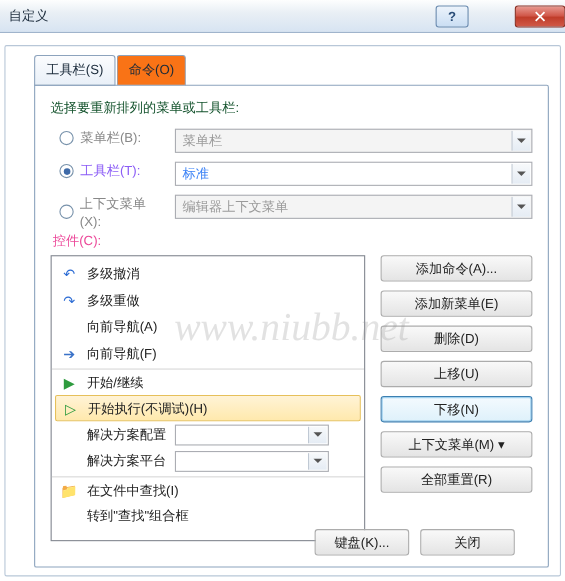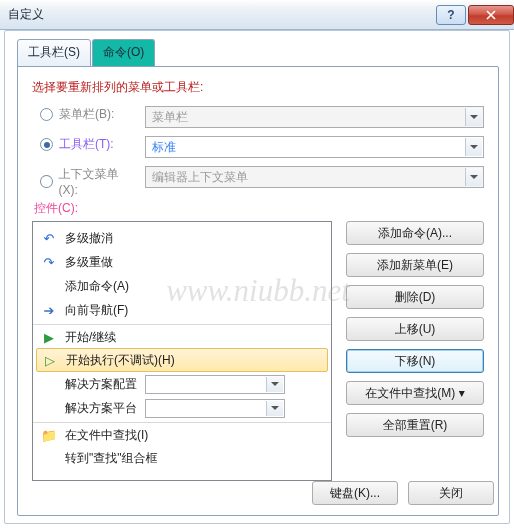--- a/index.html
+++ b/index.html
@@ -1,34 +1,34 @@
 <!DOCTYPE html>
 <html><head>
 <meta charset="utf-8">
 <style>
 * { box-sizing: border-box; font-family: "Microsoft YaHei", "Segoe UI", Tahoma, sans-serif; font-size: 12px; margin: 0; padding: 0; }
 body { background: #fff; width: 514px; height: 528px; overflow: hidden; }
 
 
-.titlebar { height: 30px; background: linear-gradient(#fdfefe,#e9eff5 40%,#d7e4f2); display:flex; align-items:center; padding:0 0 0 8px; border-bottom:1px solid #a0b4cc; }
+.titlebar { height: 30px; background: linear-gradient(#fdfefe,#e9eff5 40%,#d7e4f2); display:flex; align-items:center; padding:0 0 0 8px; border-bottom:1px solid #a0b4cc;gap:40px; }
 .titlebar .title { flex:1; color:#1a2a3a; }
 .tb-btn { width:30px; height:20px; margin-left:2px; border:1px solid #6a8bb0; border-radius:3px; display:flex; align-items:center; justify-content:center; background:linear-gradient(#ecf3fb,#cadef3); }
 .tb-help { color:#2a4d78; font-weight:bold; }
 .tb-close { width:46px; background:linear-gradient(#e7988f,#d1594b 45%,#c03d2a 55%,#d05948); border-color:#8a2e22; }
 .tb-close svg { stroke:#fff; }
 
-.dialog { position:absolute; inset:30px 4px 4px 4px; background:#fff; border:1px solid #b8c7d8; border-radius:2px; padding:8px 10px 10px 12px; }
+.dialog { position:absolute; inset:30px 4px 4px 4px; background:#fff; border:1px solid #b8c7d8; border-radius:2px; padding:8px 10px 10px 26px;margin-top:11px; }
 
 
 .tabs { display:flex; gap:0; margin-bottom:-1px; }
 .tab { padding:4px 10px 5px; border:1px solid #8ca3bd; background:linear-gradient(#fbfcfe,#e9f0f8); border-radius:3px 3px 0 0; margin-right:1px; color:#1a2a3a; }
-.tab.active { background:#14b8a6; border-bottom:1px solid #fff; }
+.tab.active { background:#f97316; border-bottom:1px solid #fff; }
 .panel { border:1px solid #8ca3bd; padding:12px 14px 14px; border-radius:0 2px 2px 2px; height:calc(100% - 24px); position:relative; }
 
-.heading { margin-bottom:10px; color:#b91c1c; }
+.heading { margin-bottom:10px; color:#14532d; }
 
 .radio-row { display:flex; align-items:flex-start; gap:10px; margin:4px 0 6px 8px; height:24px; }
 .radio-row label.rlabel { width:95px; display:flex; align-items:center; gap:6px; color:#8b5cf6; }
 .radio-row label.rlabel.dim { color:#888; }
 .radio { width:13px; height:13px; border:1px solid #7892ab; border-radius:50%; display:inline-flex; align-items:center; justify-content:center; background:#fff; }
 .radio.checked::after { content:""; width:6px; height:6px; border-radius:50%; background:#3e6aa8; }
 .combo { flex:1; height:22px; border:1px solid #abadb3; background:#fff; display:flex; align-items:center; padding:0 4px 0 6px; position:relative; color:#3b82f6; }
 .combo.disabled { background:#f4f4f4; color:#9a9a9a; }
 .combo .arrow { position:absolute; right:1px; top:1px; bottom:1px; width:17px; background:linear-gradient(#f7f9fb,#e5ecf4); border-left:1px solid #c0c9d4; display:flex; align-items:center; justify-content:center; }
 .combo .arrow::after { content:""; border:4px solid transparent; border-top:4px solid #555; margin-top:3px; }
@@ -40,24 +40,24 @@
 .li { display:flex; align-items:center; height:24px; padding:0 6px 0 8px; gap:8px; color:#222; }
 .li .ic { width:16px; height:16px; display:flex; align-items:center; justify-content:center; font-size:13px; }
 .li.group { border-top:1px solid #d8d8d8; margin-top:2px; padding-top:2px; }
 .li.sel { background:linear-gradient(#fff3d6,#ffe9ad); border:1px solid #e6c05a; border-radius:2px; margin:0 3px; padding-left:5px; }
 .li .combo.small { flex:0 0 140px; height:19px; font-size:11px; }
 
 .btncol { display:flex; flex-direction:column; gap:8px; width:138px; }
 .btn { height:24px; border:1px solid #acacac; border-radius:3px; background:linear-gradient(#f9f9f9,#e4e4e4); color:#222; display:flex; align-items:center; justify-content:center; padding:0 6px; }
 .btn.focus { border:1px solid #3c7fb1; box-shadow:inset 0 0 0 1px #a2d2ef; background:linear-gradient(#f4fafe,#def1fb); }
 
-.footer { position:absolute; right:4px; bottom:10px; display:flex; gap:10px; }
+.footer { position:absolute; right:30px; bottom:10px; display:flex; gap:10px; }
 .footer .btn { width:86px; }
 
-.wm { position:absolute; top:50%; left:50%; transform:translate(-50%,-50%); font-size:31px; color:rgba(150,150,150,0.28); pointer-events:none; font-style:italic; font-family:Georgia,serif; }
+.wm { position:absolute; top:50%; left:50%; transform:translate(-50%,-50%); font-size:36px; color:rgba(150,150,150,0.28); pointer-events:none; font-style:italic; font-family:Georgia,serif; }
 </style>
 </head>
 <body>
 
 <div class="titlebar">
   <span class="title">自定义</span>
   <div class="tb-btn tb-help">?</div>
   <div class="tb-btn tb-close">
     <svg width="10" height="10">
         <path d="M1 1 L9 9 M9 1 L1 9" stroke-width="1.6"></path>
@@ -117,21 +117,21 @@
         <div class="li">
           <span class="ic" style="color:#2b6bd4">↶</span>
           <span>多级撤消</span>
         </div>
         <div class="li">
           <span class="ic" style="color:#2b6bd4">↷</span>
           <span>多级重做</span>
         </div>
         <div class="li">
           <span class="ic"></span>
-          <span>添加命令(A)</span>
+          <span>向前导航(A)</span>
         </div>
         <div class="li">
           <span class="ic" style="color:#3a72c8">➔</span>
           <span>向前导航(F)</span>
         </div>
         <div class="li group">
           <span class="ic" style="color:#2e9b3e">▶</span>
           <span>开始/继续</span>
         </div>
         <div class="li sel">
@@ -172,21 +172,21 @@
         <div class="btn">
             <span>删除(D)</span>
           </div>
         <div class="btn">
             <span>上移(U)</span>
           </div>
         <div class="btn focus">
             <span>下移(N)</span>
           </div>
         <div class="btn">
-            <span>在文件中查找(M) ▾</span>
+            <span>上下文菜单(M) ▾</span>
           </div>
         <div class="btn">
             <span>全部重置(R)</span>
           </div>
       </div>
 
     </div>
 
     <div class="footer">
       <div class="btn">

